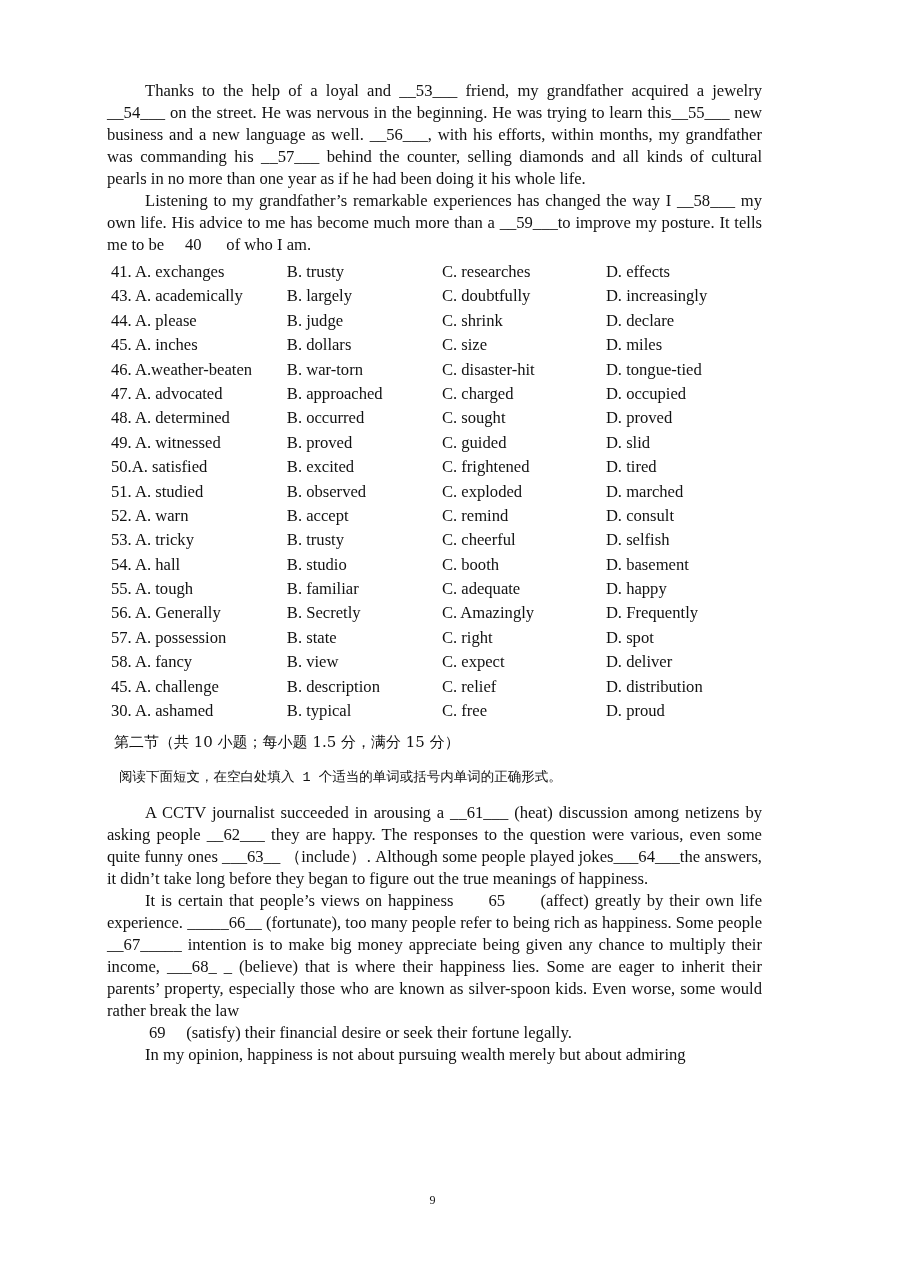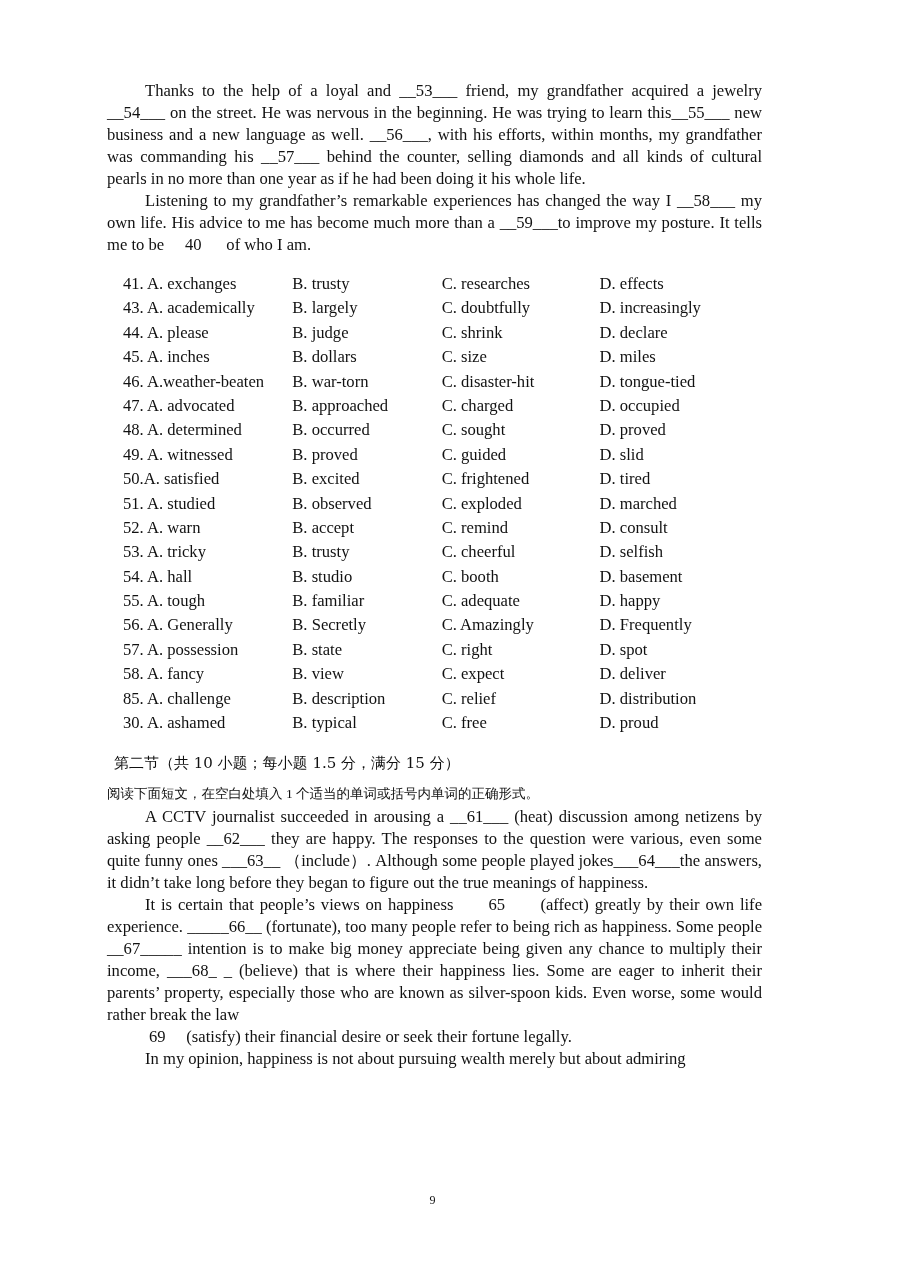--- a/index.html
+++ b/index.html
@@ -1,28 +1,28 @@
 <!DOCTYPE html>
 <html><head>
 <meta charset="utf-8">
 <style>
   html, body { margin: 0; padding: 0; background: #ffffff; }
   body { width: 900px; height: 1272px; position: relative; overflow: hidden;
          font-family: "Liberation Serif", "DejaVu Serif", serif; color: #111; }
   .page { position: absolute; left: 107px; top: 80px; width: 655px; }
   .para { font-size: 16.6px; line-height: 22px; text-align: justify; margin: 0; }
   .para.indent { text-indent: 38px; }
-  .options { margin: 16px; padding: 0; }
+  .options { margin: 4px; padding: 0; }
   .opt-row { display: flex; height: 24.4px; font-size: 16.6px; line-height: 24.4px; }
   .opt-row .c0 { width: 178px; }
   .opt-row .c1 { width: 157px; }
   .opt-row .c2 { width: 166px; }
   .opt-row .c3 { width: 154px; }
   .cn-heading { font-size: 15px; line-height: 24px; font-family: "DejaVu Serif", serif; margin: 7px; }
-  .cn-instr { font-size: 13.5px; line-height: 24px; font-family: Liberation Serif, serif; margin: 0; }
+  .cn-instr { font-size: 13.5px; line-height: 24px; font-family: Liberation Mono, monospace; margin: 12px; }
   .page-num { position: absolute; top: 1193px; left: 0; width: 865px; text-align: center;
               font-size: 12px; font-family: "Liberation Serif", serif; }
   .last-line-indent { padding-left: 42px; }
 </style>
 </head>
 <body>
 
 <div class="page">
 
   <p class="para indent">Thanks to the help of a loyal and __53___ friend, my grandfather acquired a jewelry __54___ on the street. He was nervous in the beginning. He was trying to learn this__55___ new business and a new language as well. __56___, with his efforts, within months, my grandfather was commanding his __57___ behind the counter, selling diamonds and all kinds of cultural pearls in no more than one year as if he had been doing it his whole life.</p>
@@ -125,21 +125,21 @@
       <span class="c2">C. right</span>
       <span class="c3">D. spot</span>
     </div>
     <div class="opt-row">
       <span class="c0">58. A. fancy</span>
       <span class="c1">B. view</span>
       <span class="c2">C. expect</span>
       <span class="c3">D. deliver</span>
     </div>
     <div class="opt-row">
-      <span class="c0">85. A. challenge</span>
+      <span class="c0">45. A. challenge</span>
       <span class="c1">B. description</span>
       <span class="c2">C. relief</span>
       <span class="c3">D. distribution</span>
     </div>
     <div class="opt-row">
       <span class="c0">30. A. ashamed</span>
       <span class="c1">B. typical</span>
       <span class="c2">C. free</span>
       <span class="c3">D. proud</span>
     </div>

